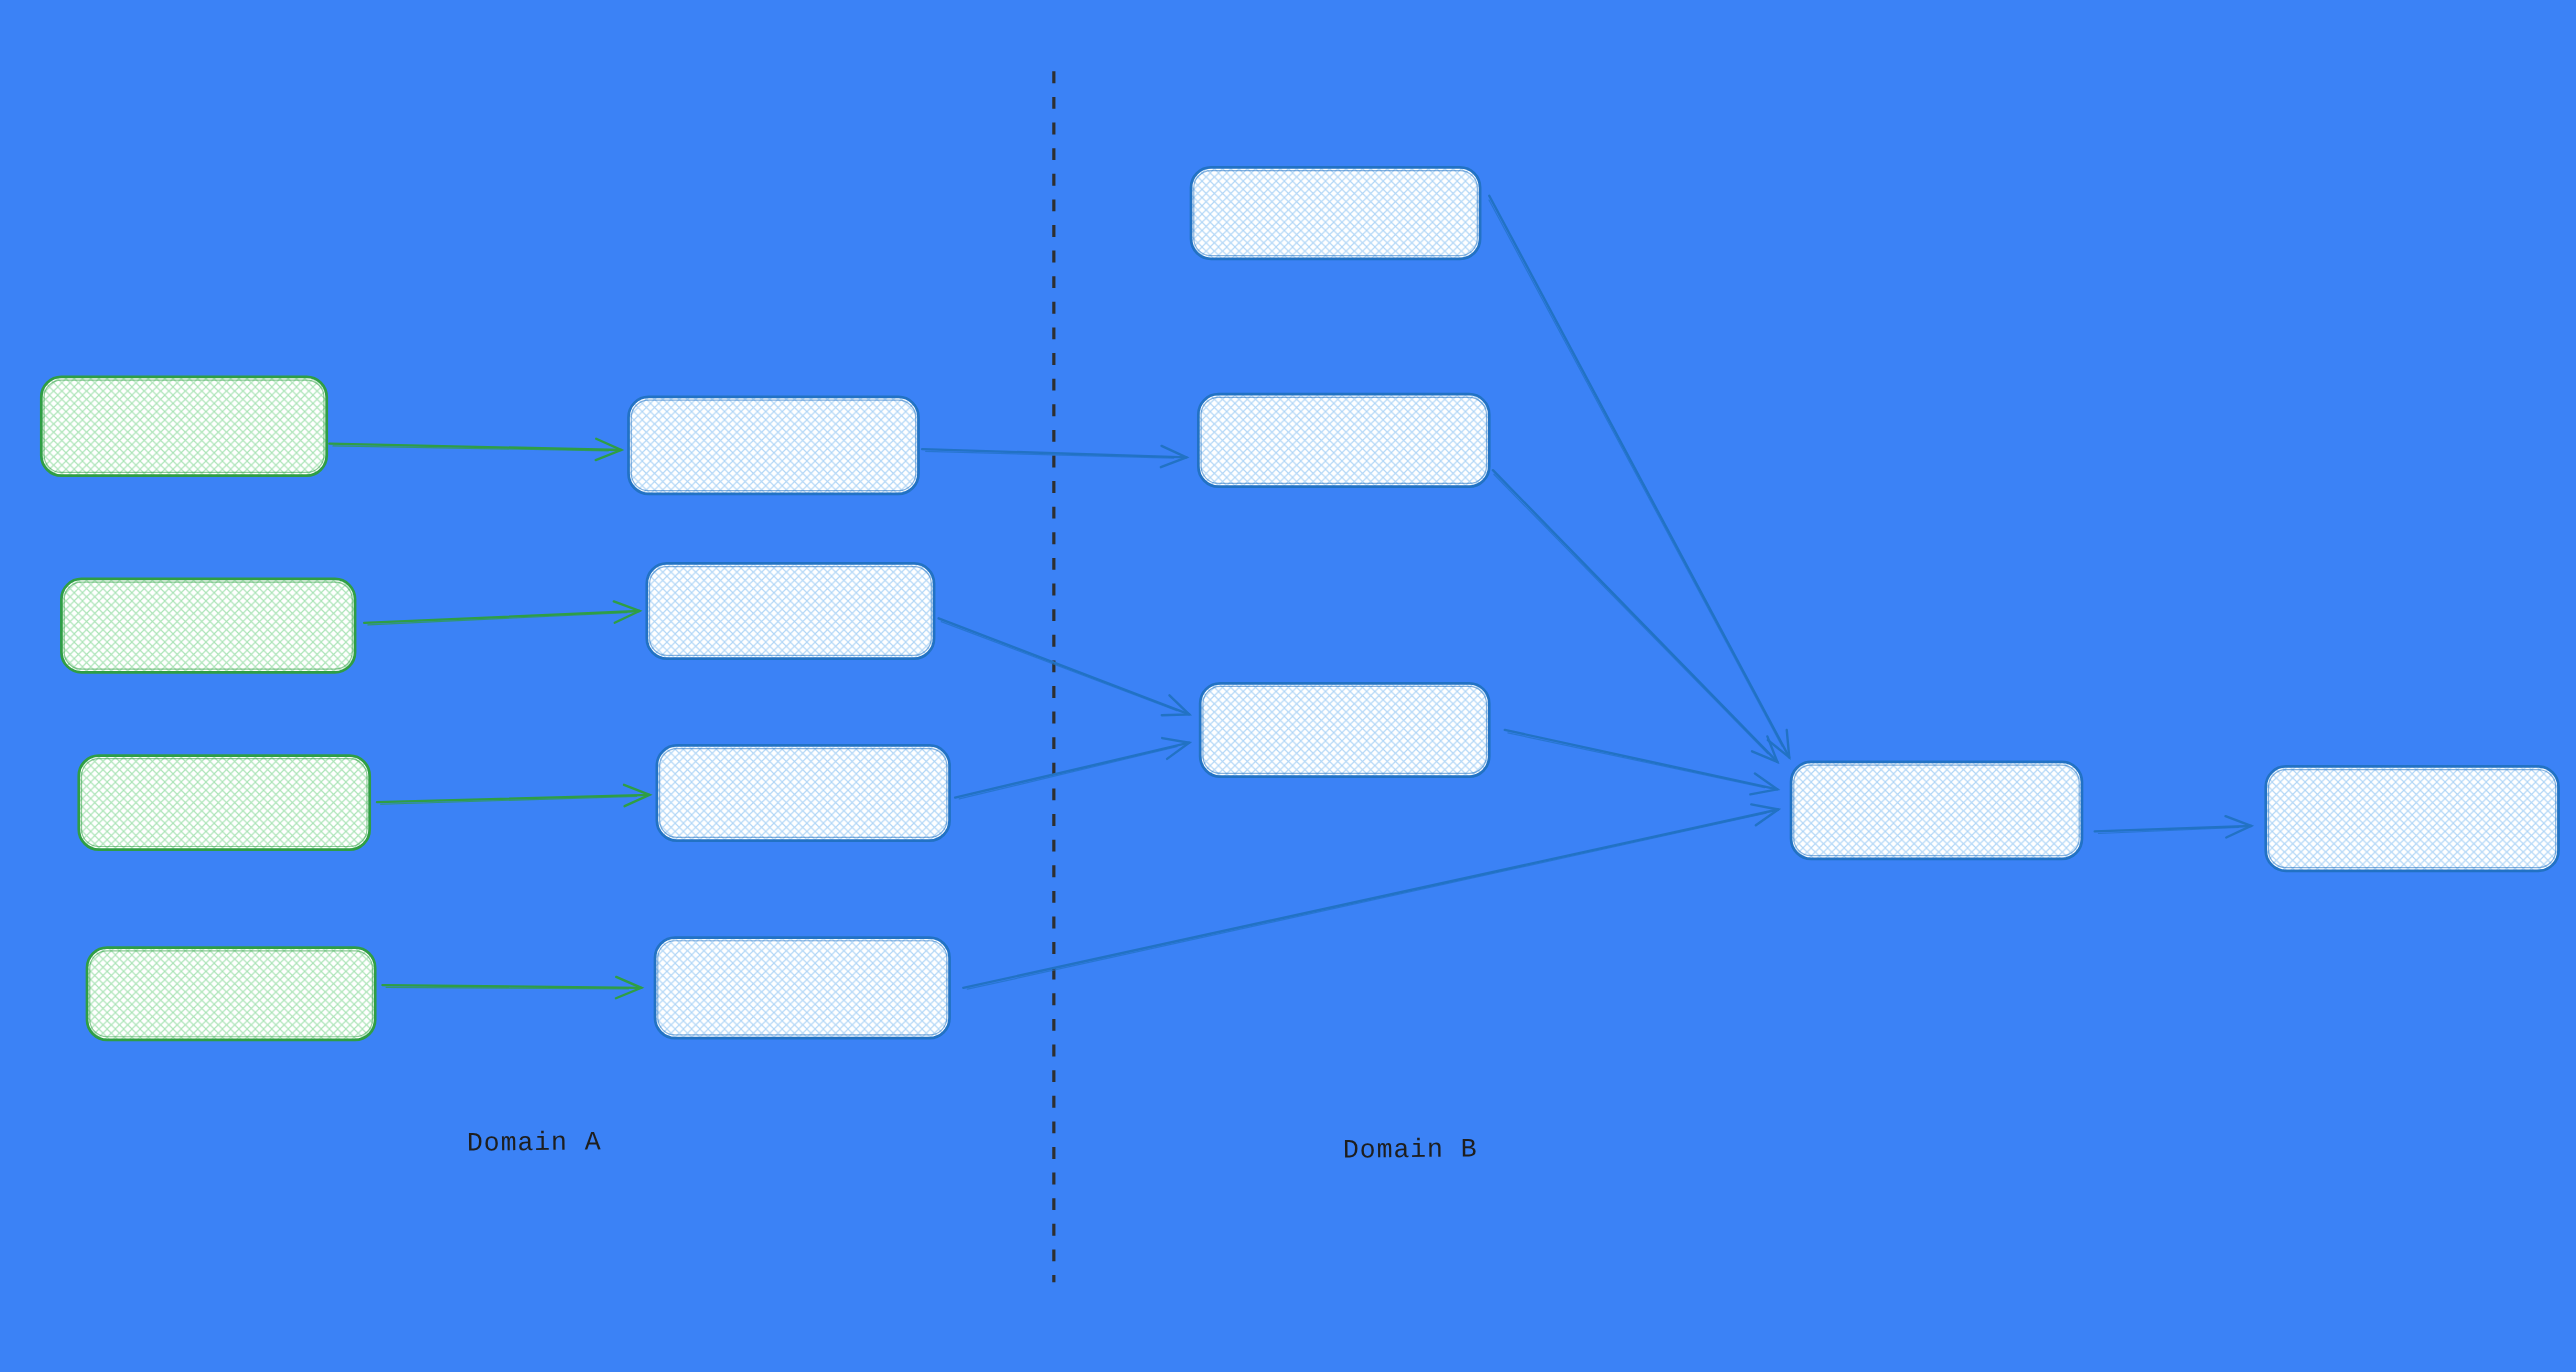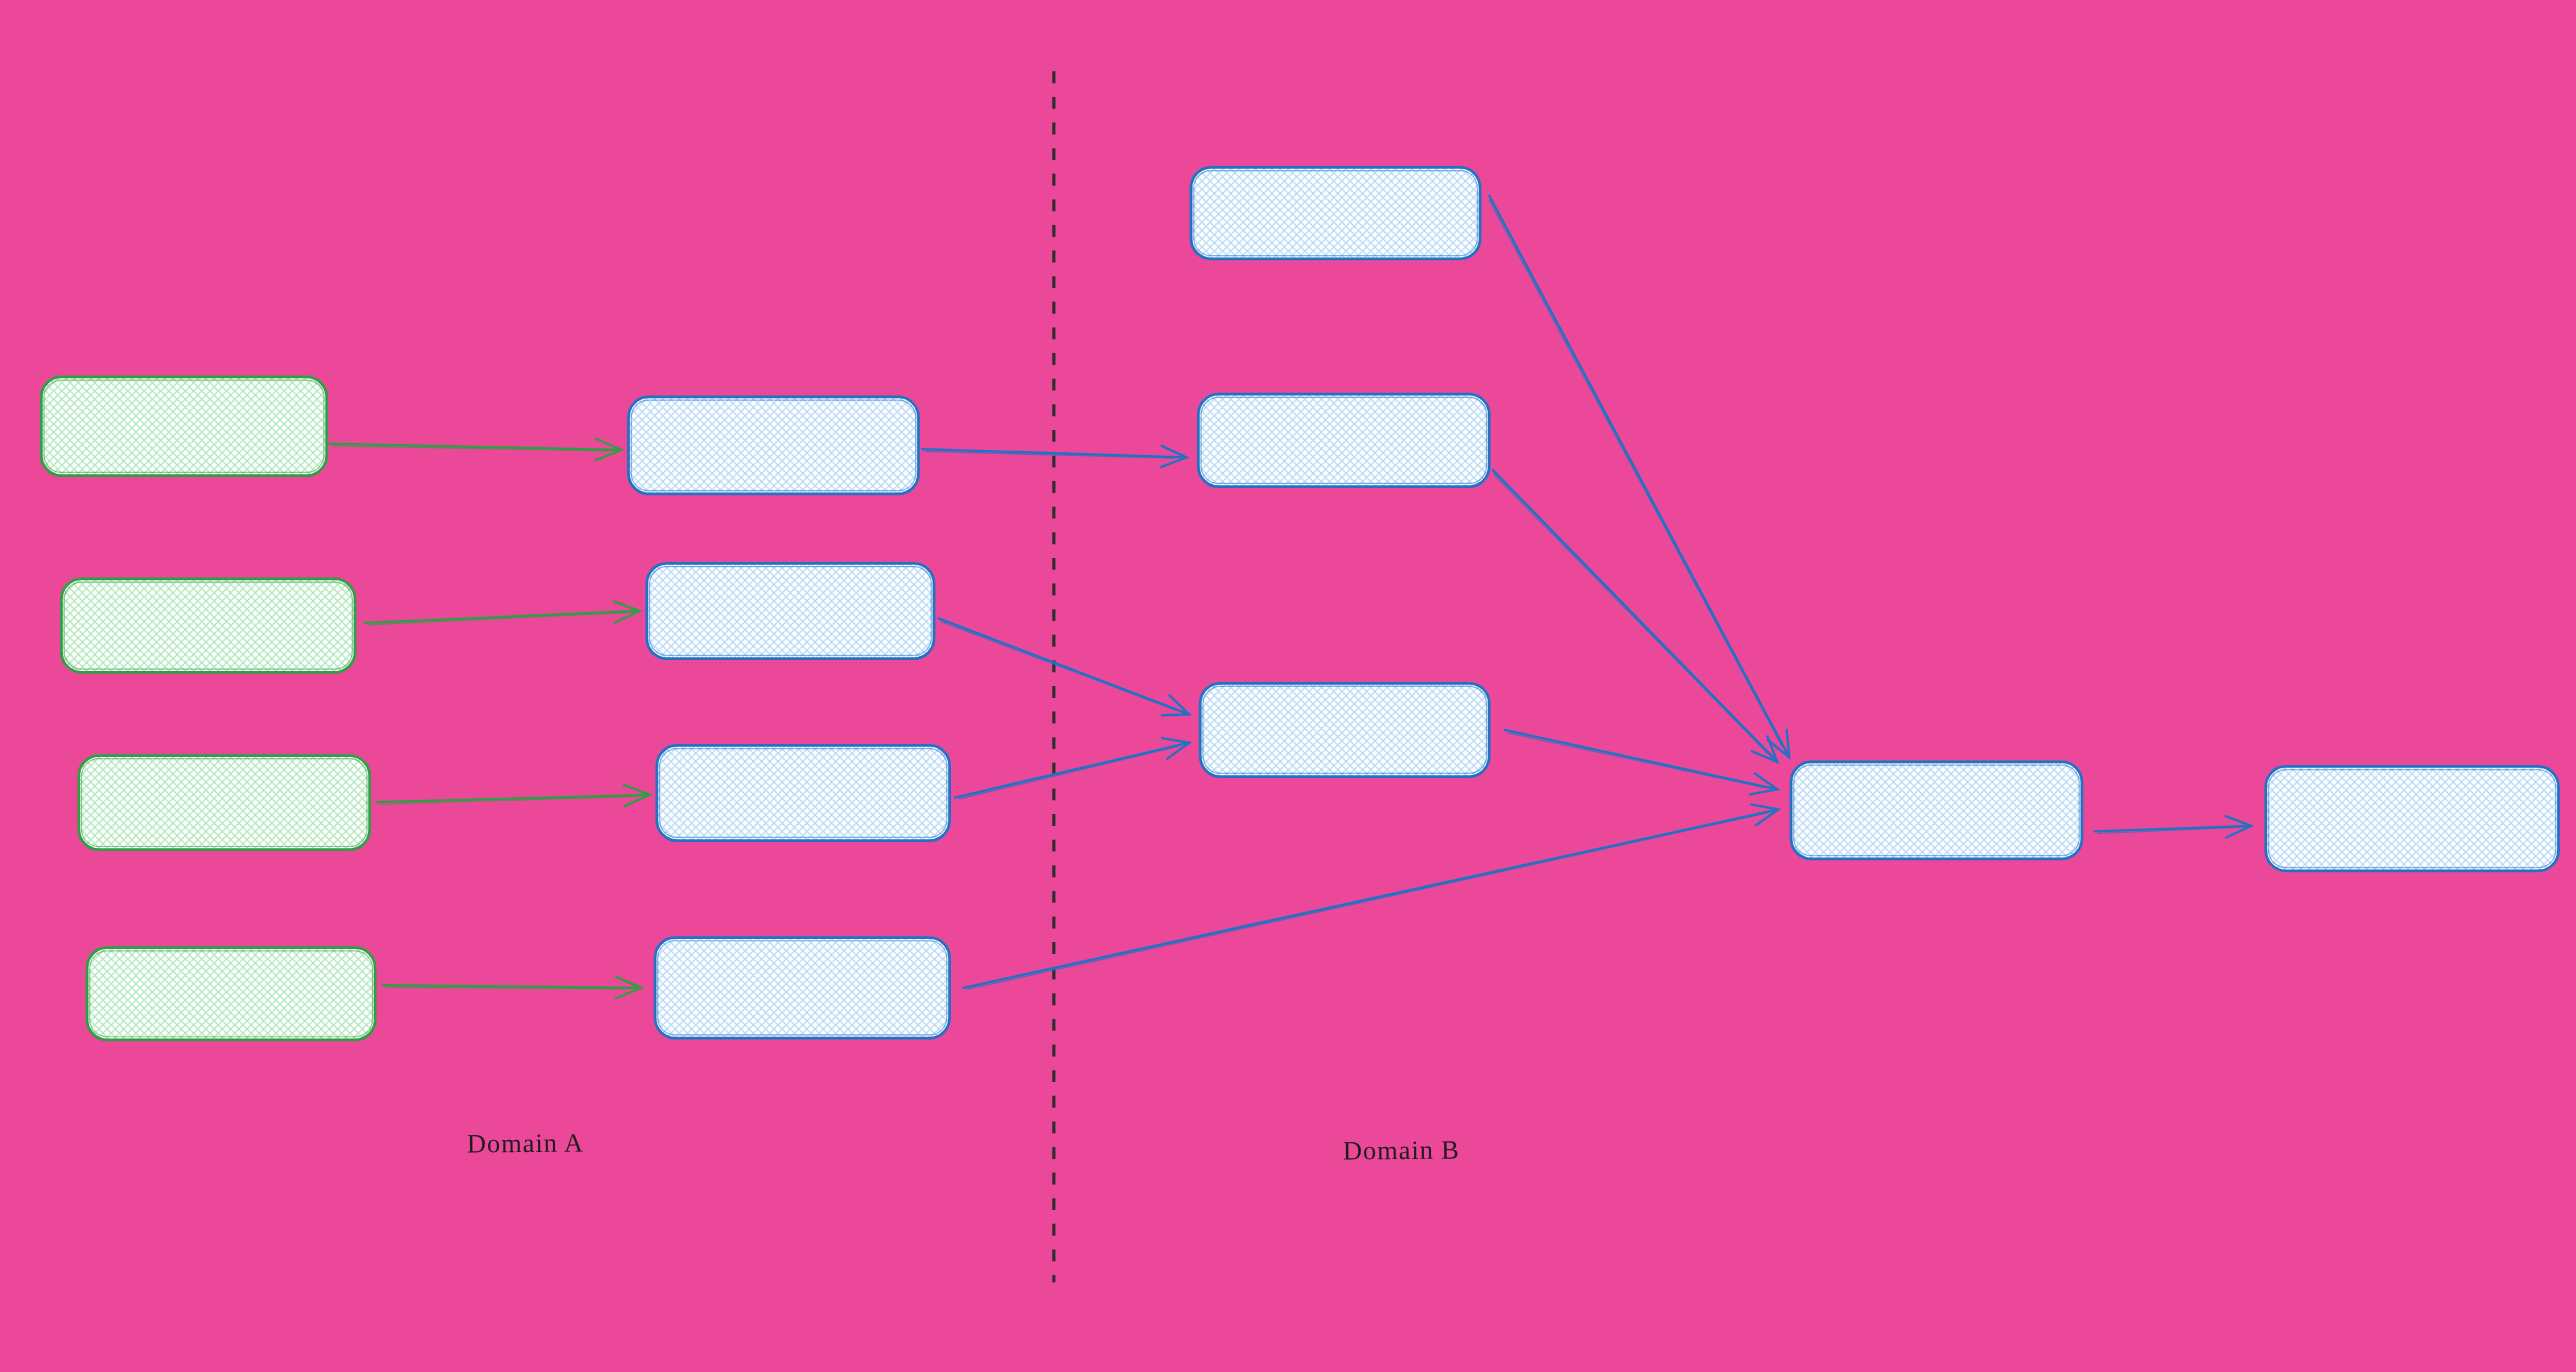--- a/index.html
+++ b/index.html
@@ -4,23 +4,23 @@
 <style>
   html, body {
     margin: 0;
     padding: 0;
     background: #ffffff;
   }
   .stage {
     position: relative;
     width: 2576px;
     height: 1372px;
-    background: #ec4899;
+    background: #3b82f6;
     overflow: hidden;
-    font-family: Liberation Serif, serif;
+    font-family: Liberation Mono, monospace;
   }
   svg#diagram {
     position: absolute;
     left: 0;
     top: 0;
     display: block;
   }
   .domain-label {
     position: absolute;
     font-size: 26.5px;

